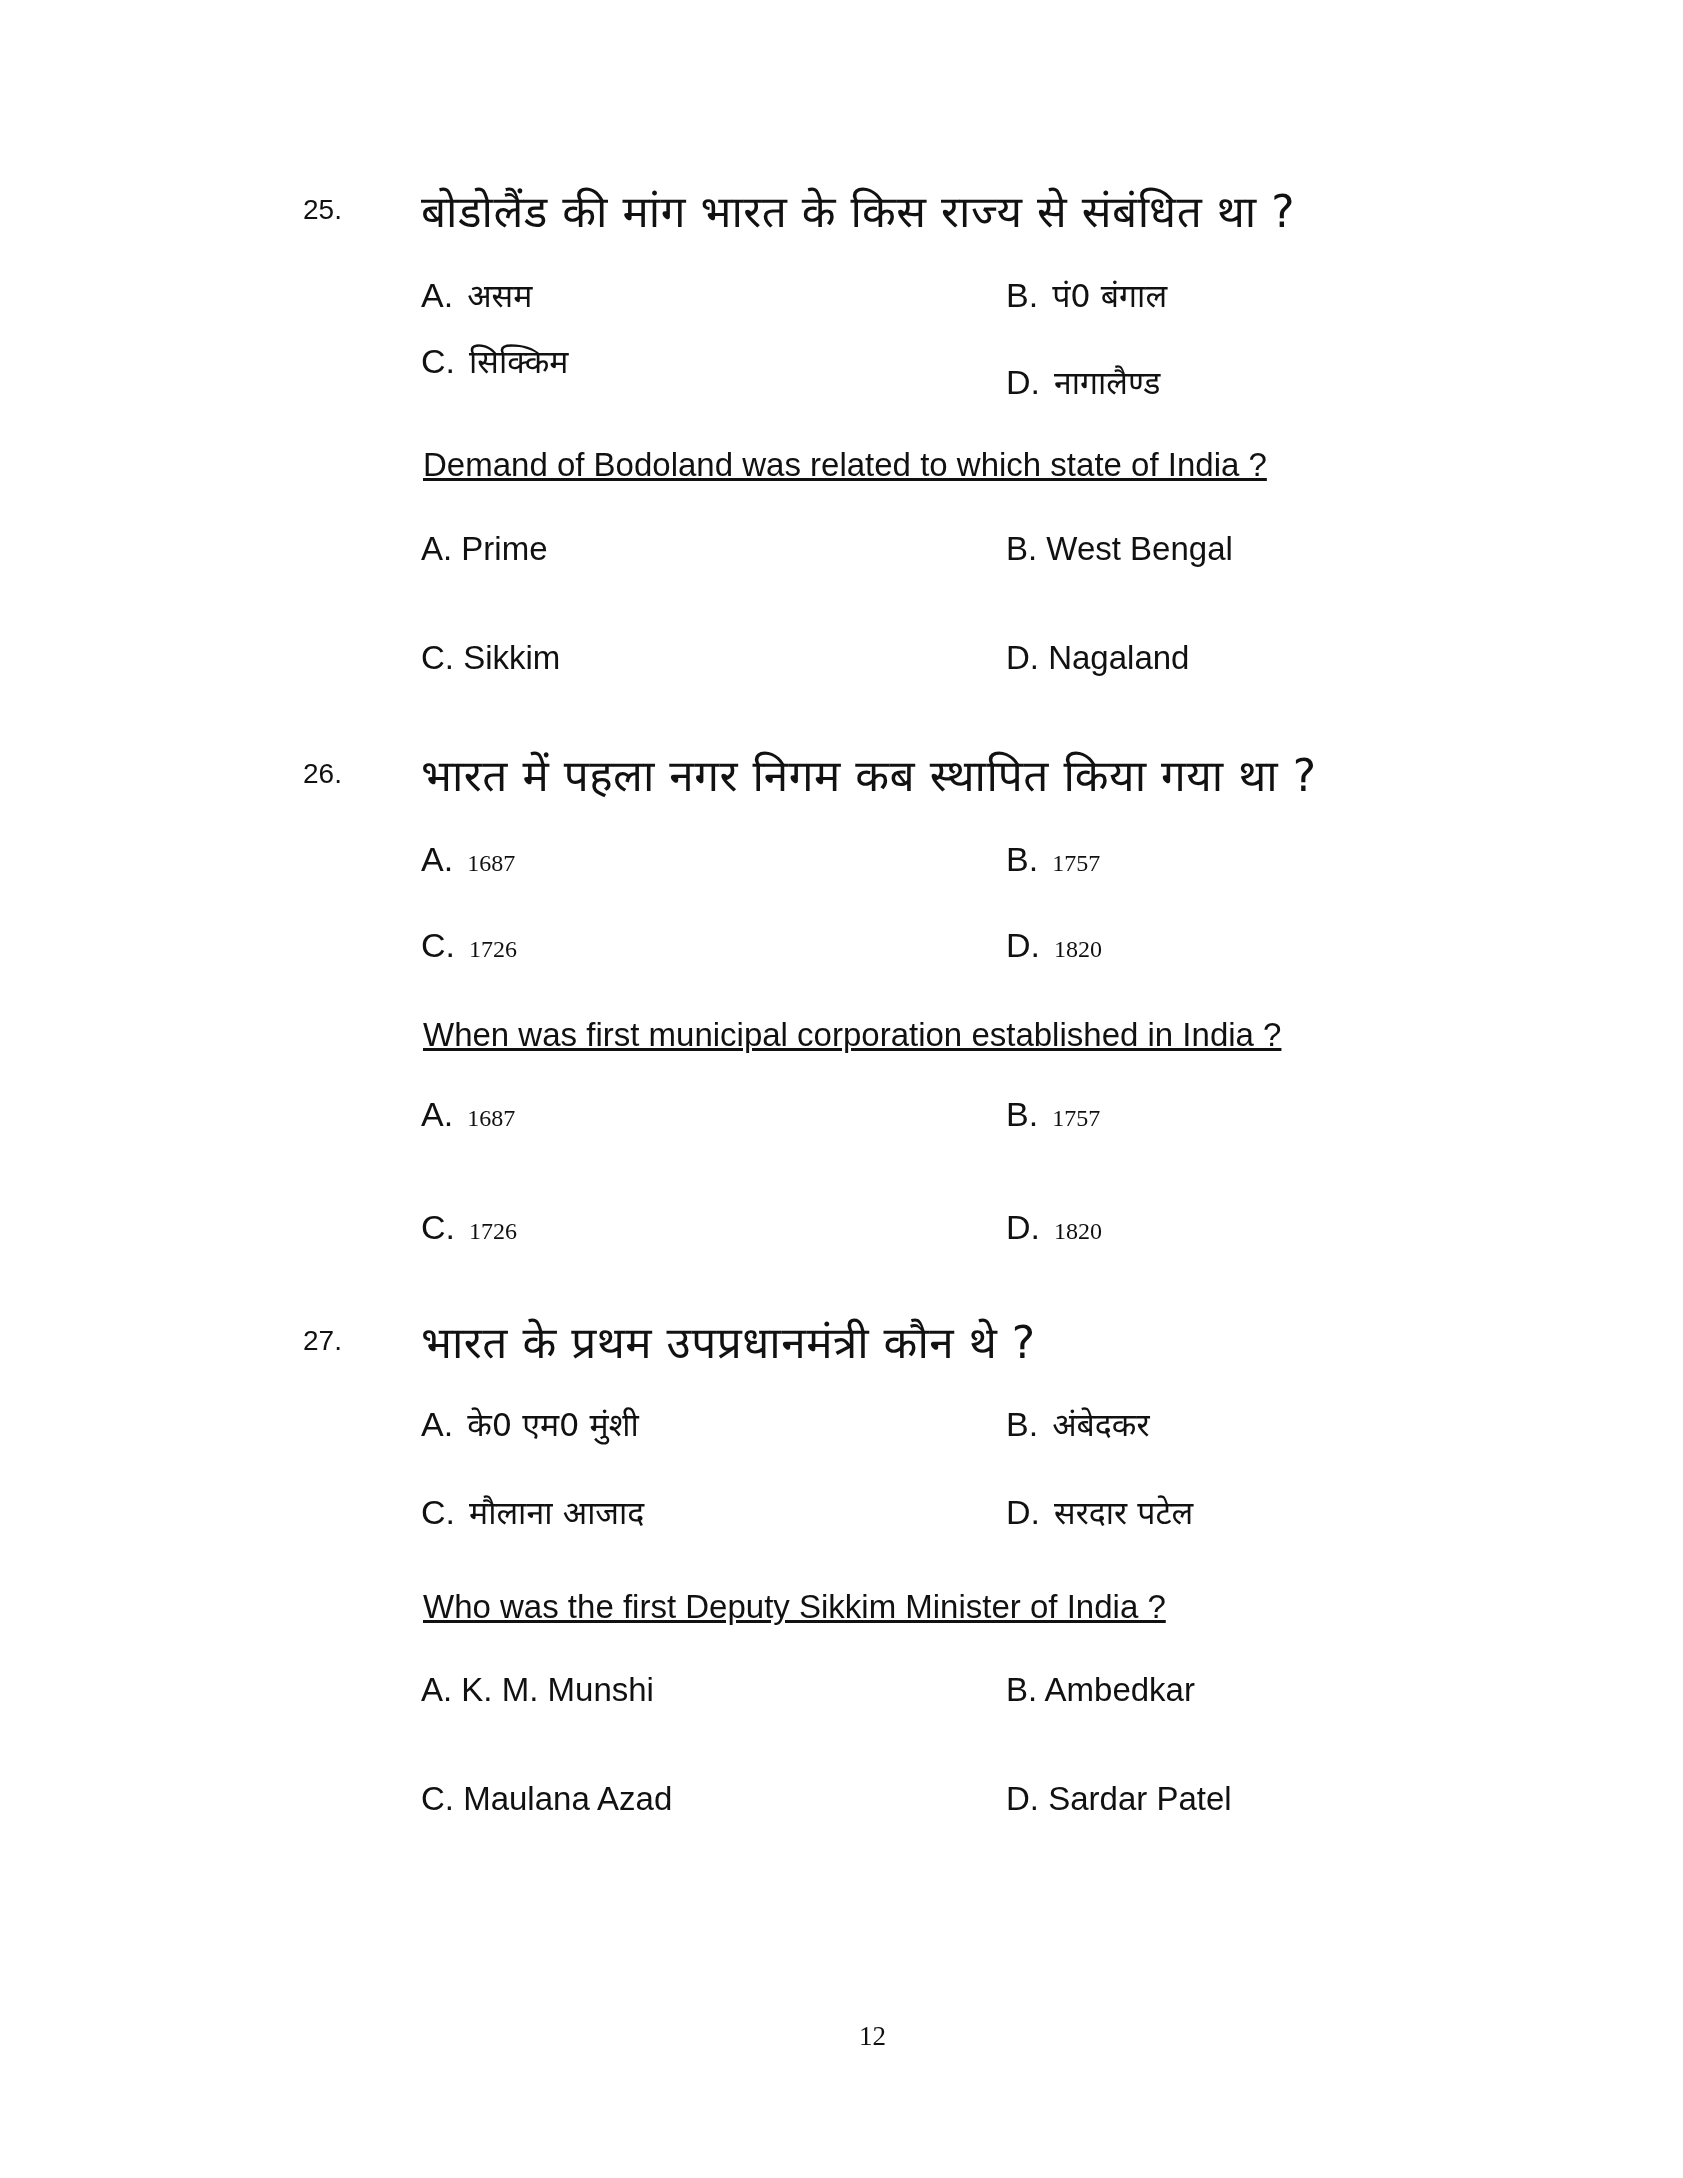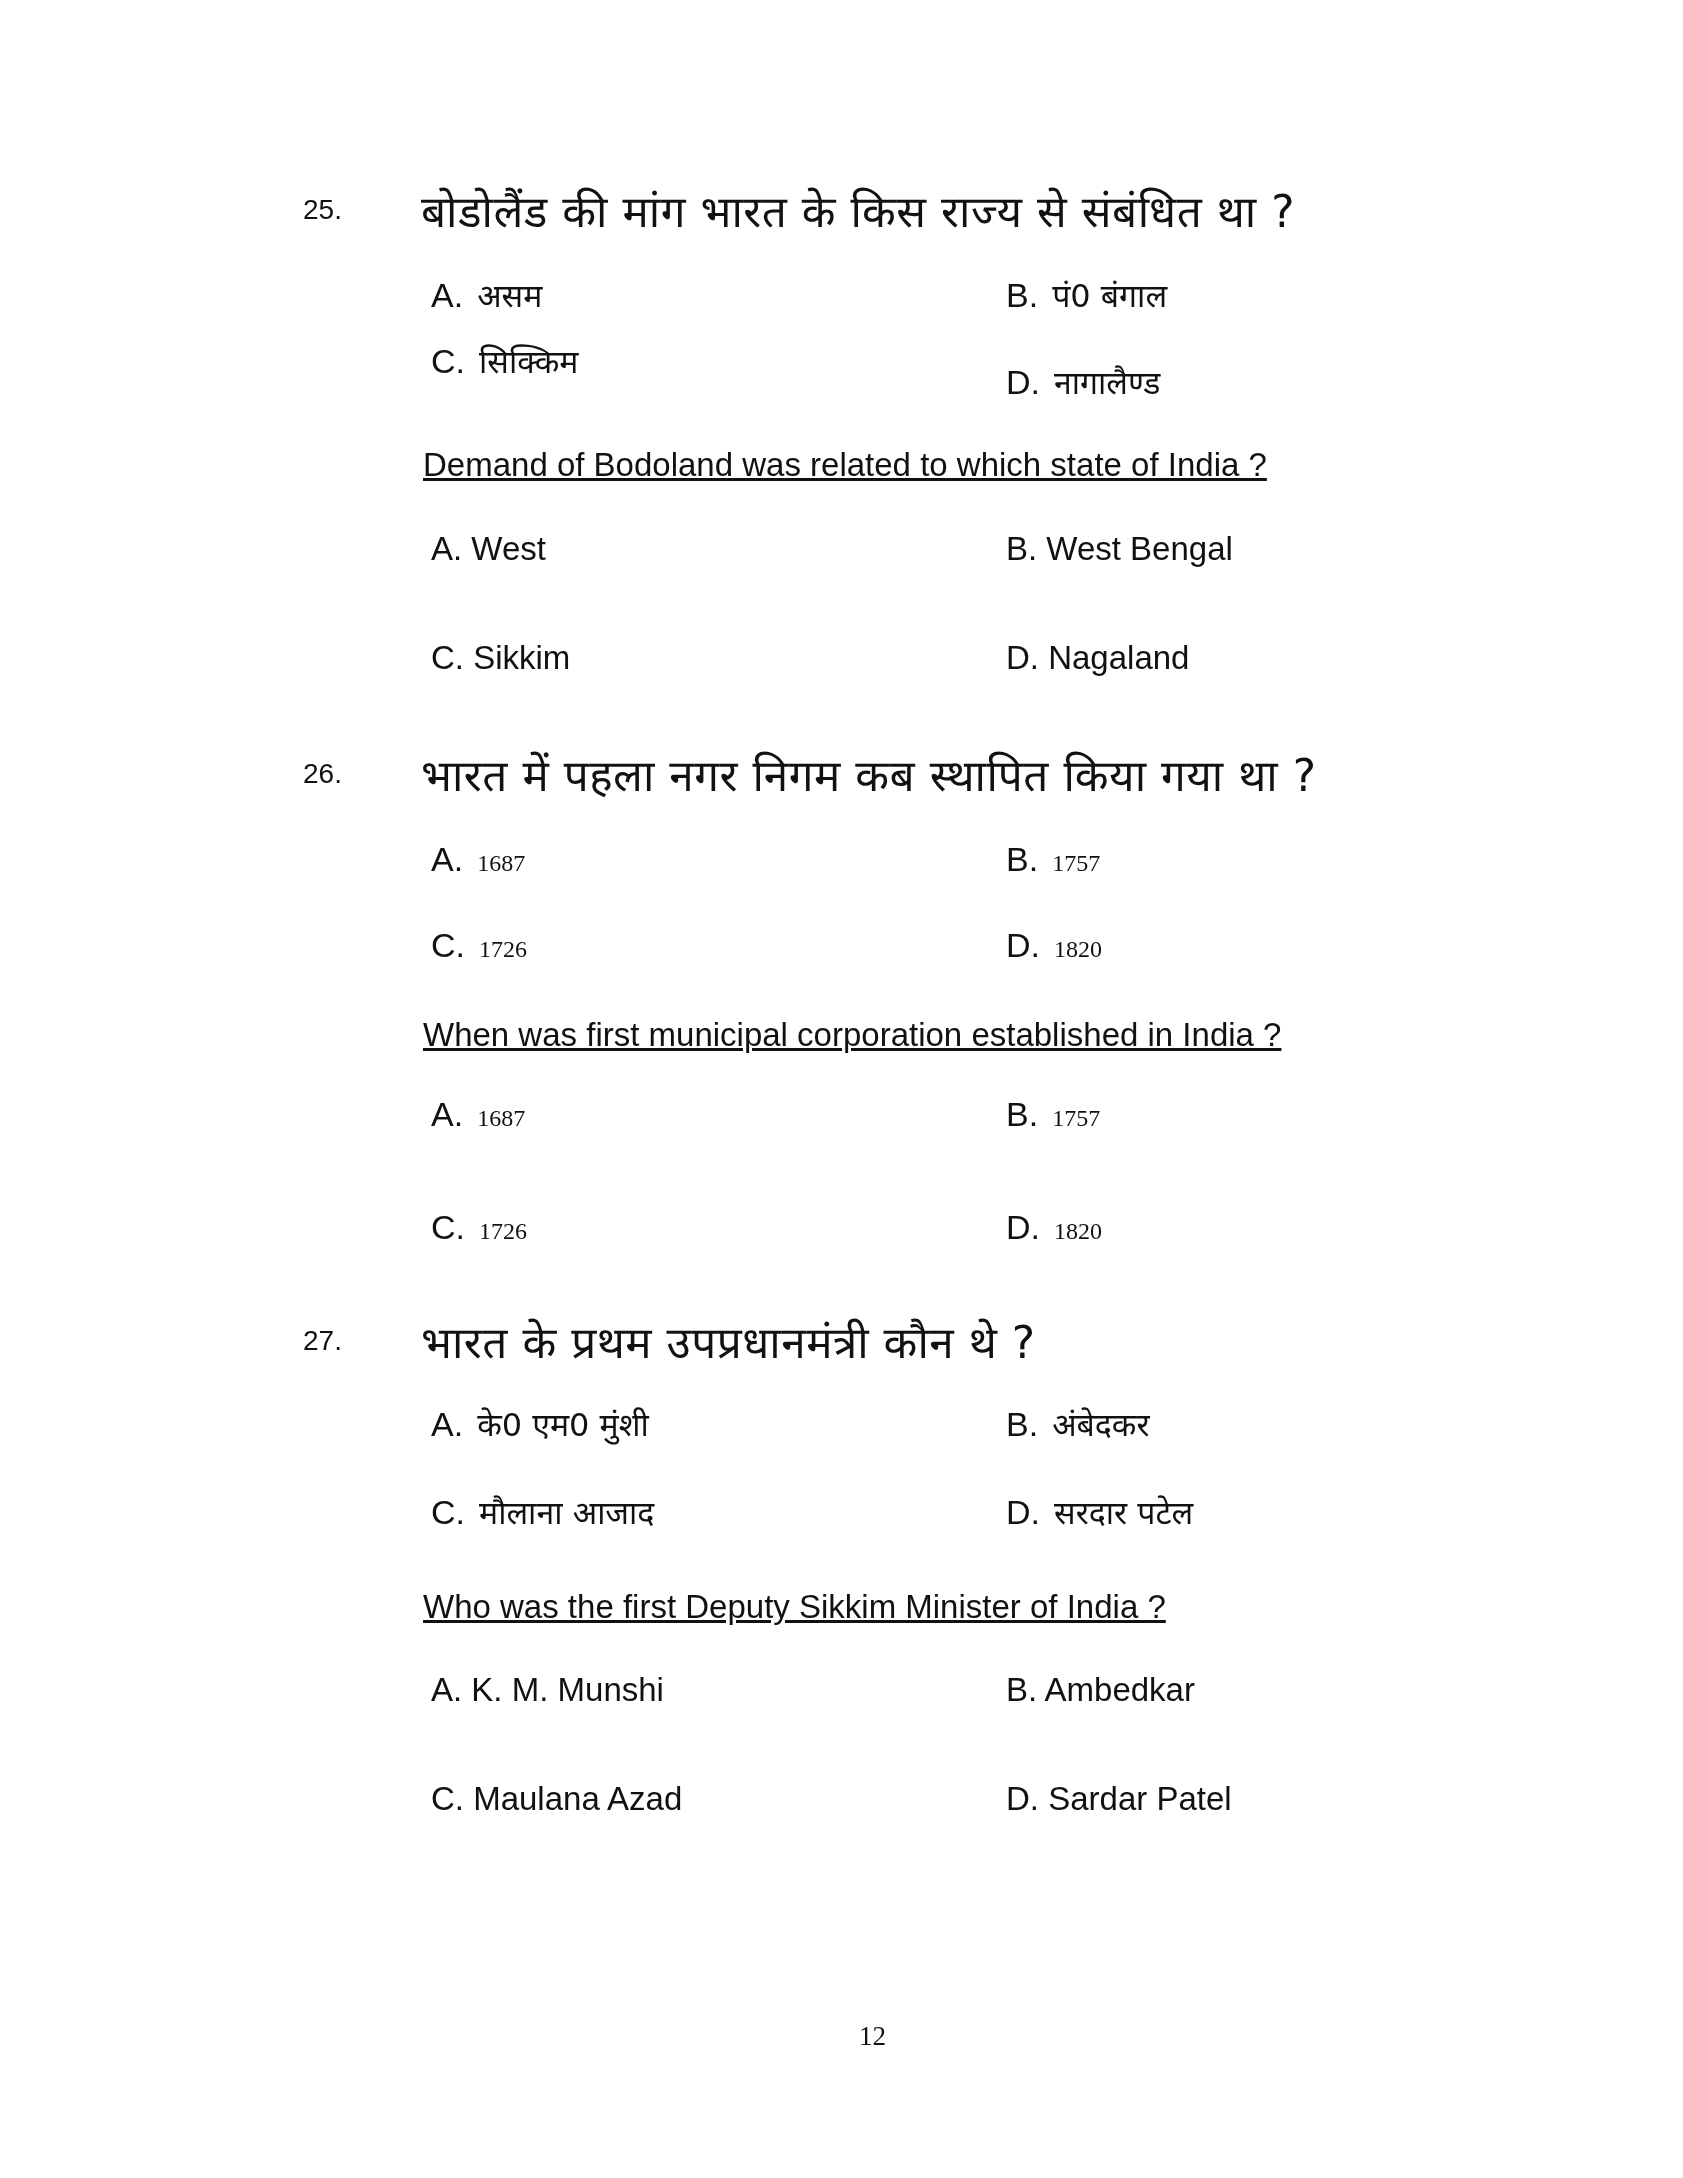--- a/index.html
+++ b/index.html
@@ -3,21 +3,21 @@
 <meta charset="utf-8">
 <style>
   html, body { margin: 0; padding: 0; background: #ffffff; }
   body { width: 1683px; height: 2178px; position: relative; overflow: hidden; color: #111111; font-family: "Liberation Sans", "DejaVu Sans", sans-serif; }
   .line { position: absolute; white-space: nowrap; line-height: 1; }
   .qnum { font-size: 28px; left: 303px; }
   .hi { font-size: 44px; font-family: "DejaVu Sans", "Liberation Sans", sans-serif; letter-spacing: 0.5px; }
   .hi-q { left: 421px; }
   .en { font-size: 33px; }
   .en-q { left: 423px; text-decoration: underline; }
-  .colA { left: 421px; margin-left: 10px; }
+  .colA { left: 421px; }
   .colB { left: 1006px; }
   .opt-letter { font-size: 34px; font-family: "Liberation Sans", sans-serif; margin-right: 14px; }
   .opt-hi-text { font-size: 32px; font-family: "DejaVu Sans", sans-serif; }
   .opt-num { font-size: 24px; font-family: Liberation Serif, serif; }
   .opt-en { font-size: 33px; }
   .pagenum { position: absolute; left: 859px; top: 2023px; font-size: 27px; font-family: "Liberation Serif", "DejaVu Serif", serif; line-height: 1; }
 </style>
 </head>
 <body>
 
@@ -25,21 +25,21 @@
   <div class="line qnum" style="top:196px">25.</div>
   <div class="line hi hi-q" style="top:190px">बोडोलैंड की मांग भारत के किस राज्य से संबंधित था ?</div>
 
   <div class="line colA" style="top:278px"><span class="opt-letter">A.</span><span class="opt-hi-text">असम</span></div>
   <div class="line colB" style="top:278px"><span class="opt-letter">B.</span><span class="opt-hi-text">पं0 बंगाल</span></div>
   <div class="line colA" style="top:344px"><span class="opt-letter">C.</span><span class="opt-hi-text">सिक्किम</span></div>
   <div class="line colB" style="top:365px"><span class="opt-letter">D.</span><span class="opt-hi-text">नागालैण्ड</span></div>
 
   <div class="line en en-q" style="top:448px">Demand of Bodoland was related to which state of India ?</div>
 
-  <div class="line colA opt-en" style="top:532px"><span>A.</span> <span>West</span></div>
+  <div class="line colA opt-en" style="top:532px"><span>A.</span> <span>Prime</span></div>
   <div class="line colB opt-en" style="top:532px"><span>B.</span> <span>West Bengal</span></div>
   <div class="line colA opt-en" style="top:641px"><span>C.</span> <span>Sikkim</span></div>
   <div class="line colB opt-en" style="top:641px"><span>D.</span> <span>Nagaland</span></div>
 </div>
 
 <div>
   <div class="line qnum" style="top:760px">26.</div>
   <div class="line hi hi-q" style="top:754px">भारत में पहला नगर निगम कब स्थापित किया गया था ?</div>
 
   <div class="line colA" style="top:842px"><span class="opt-letter">A.</span><span class="opt-num">1687</span></div>

